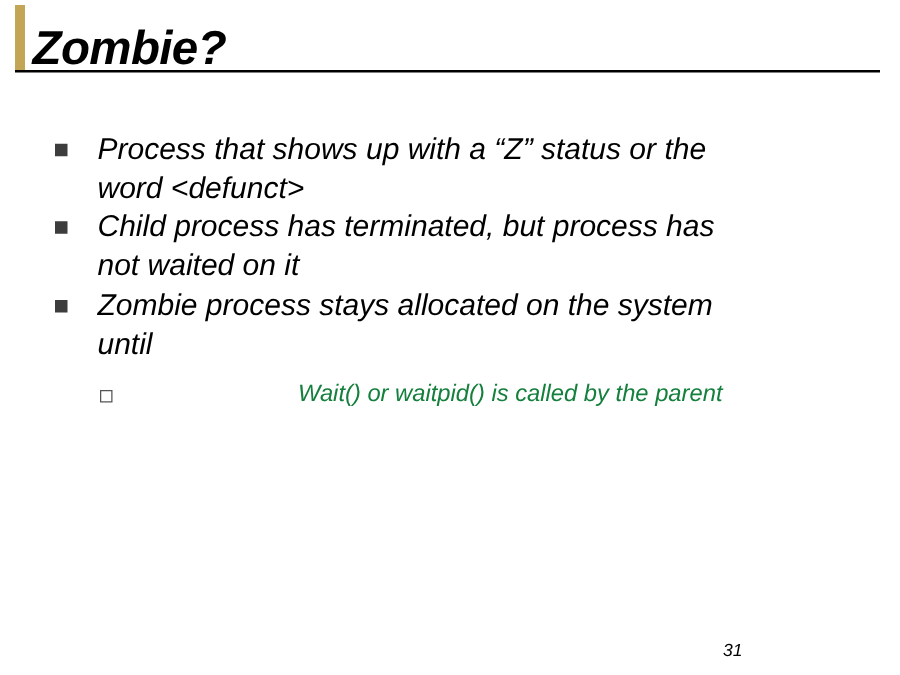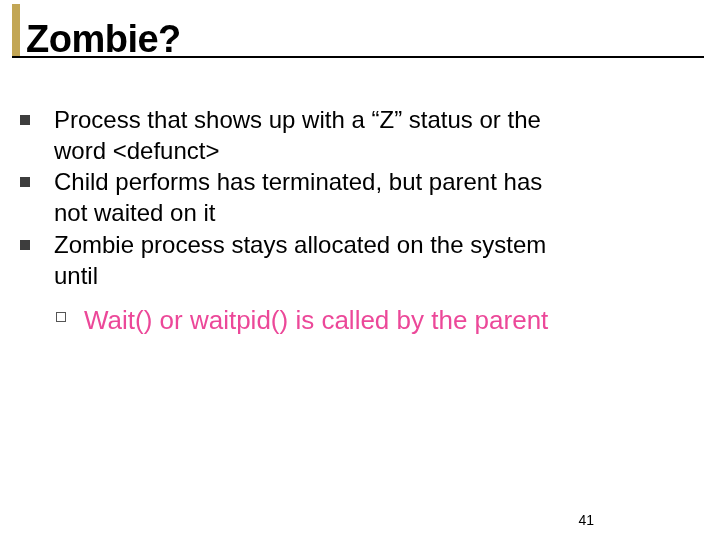--- a/index.html
+++ b/index.html
@@ -9,20 +9,21 @@
     background: #ffffff;
     font-family: Arial, Helvetica, sans-serif;
     position: relative;
     overflow: hidden;
   }
   .slide {
     width: 614px;
     height: 540px;
     position: relative;
     padding: 0;
+    font-style: italic;
   }
   .title-area {
     position: relative;
     padding: 18px 0 0 26px;
   }
   .title-area::before {
     content: "";
     position: absolute;
     left: 12px;
     top: 4px;
@@ -39,21 +40,21 @@
     height: 2px;
     background: #000;
   }
   .title {
     font-size: 38px;
     font-weight: bold;
     color: #000;
     letter-spacing: -0.5px;
   }
   .content {
-    padding: 44px 36px 0 20px;
+    padding: 44px 36px 0 44px;
   }
   .outer-list {
     list-style: none;
   }
   .outer-item {
     position: relative;
     padding-left: 34px;
     font-size: 24px;
     line-height: 1.28;
     color: #000;
@@ -69,24 +70,25 @@
     background: #3d3d3d;
   }
   .inner-list {
     list-style: none;
     margin-top: 13px;
     margin-left: 34px;
   }
   .inner-item {
     position: relative;
     padding-left: 30px;
-    font-size: 26px;
+    font-size: 19px;
     line-height: 1.28;
-    color: #ec4899;
+    color: #15803d;
     margin-bottom: 0;
+    text-align: right;
   }
   .inner-item::before {
     content: "";
     position: absolute;
     left: 2px;
     top: 8px;
     width: 8px;
     height: 8px;
     border: 1.5px solid #555;
     background: transparent;
@@ -102,21 +104,21 @@
 </head>
 <body>
 
 <div class="slide">
   <div class="title-area">
     <h1 class="title">Zombie?</h1>
   </div>
   <div class="content">
     <ul class="outer-list">
       <li class="outer-item">Process that shows up with a “Z” status or the word &lt;defunct&gt;</li>
-      <li class="outer-item">Child performs has terminated, but parent has not waited on it</li>
+      <li class="outer-item">Child process has terminated, but process has not waited on it</li>
       <li class="outer-item">Zombie process stays allocated on the system until</li>
     </ul>
     <ul class="inner-list">
       <li class="inner-item">Wait() or waitpid() is called by the parent</li>
     </ul>
   </div>
-  <div class="page-number">41</div>
+  <div class="page-number">31</div>
 </div>
 
 </body></html>

